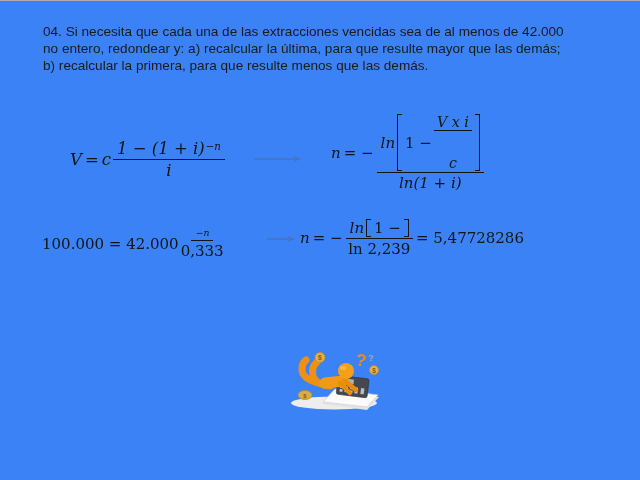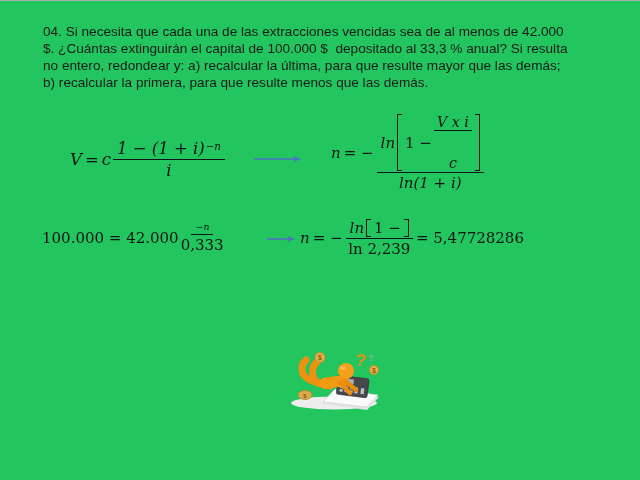--- a/index.html
+++ b/index.html
@@ -1,17 +1,17 @@
 <!DOCTYPE html>
 <html><head>
 <meta charset="utf-8">
 <style>
   html,body { margin:0; padding:0; background:#ffffff; }
   #screen {
-    position:relative; width:640px; height:480px; background:#22c55e;
+    position:relative; width:640px; height:480px; background:#3b82f6;
     font-family:"Liberation Sans", sans-serif; color:#1b1b1b; overflow:hidden;
     border-top:1px solid #ababab; box-sizing:border-box;
   }
   
   .problem { position:absolute; left:43px; top:22px; width:565px;
              font-size:13.6px; line-height:17px; }
   .problem .pline { white-space:pre; }
 
   
   .math { position:absolute; display:flex; align-items:center;
@@ -27,35 +27,34 @@
   .sqbr { align-self:stretch; width:4px; }
   .sqbr.l { border-left:1.4px solid #141414; border-top:1.4px solid #141414;
             border-bottom:1.4px solid #141414; margin:0 3px 0 2px; }
   .sqbr.r { border-right:1.4px solid #141414; border-top:1.4px solid #141414;
             border-bottom:1.4px solid #141414; margin:0 0 0 3px; }
   .innerfrac { font-size:0.95em;gap:23px; }
   .innerfrac .num { border-bottom-width:1px; padding:0 3px 0; }
 
   #f1 { left:70px;  top:130px; height:56px; font-size:16.5px; }
   #f2 { left:331px; top:112px; height:80px; font-size:15px; }
-  #f3 { left:42px;  top:206px; height:62px; font-size:15px; }
+  #f3 { left:42px;  top:212px; height:62px; font-size:15px; }
   #f4 { left:300px; top:196px; height:82px; font-size:15px; }
   #arrow1 { left:253px; top:149px; position:absolute; }
   #arrow2 { left:266px; top:229px; position:absolute; }
 
   #clipart { position:absolute; left:284px; top:349px; width:102px; height:62px; }
 </style>
 </head>
 <body>
 
 <div id="screen">
 
   <div class="problem">
     <div class="pline">04. Si necesita que cada una de las extracciones vencidas sea de al menos de 42.000</div>
-    <div class="pline">$. ¿Cuántas extinguirán el capital de 100.000 $  depositado al 33,3 % anual? Si resulta</div>
     <div class="pline">no entero, redondear y: a) recalcular la última, para que resulte mayor que las demás;</div>
     <div class="pline">b) recalcular la primera, para que resulte menos que las demás.</div>
   </div>
 
   <div class="math" id="f1">
     <span class="it">V</span>
     <span class="gap-s">=</span>
     <span class="it">c</span>
     <span class="frac gap-xs">
       <span class="num">

